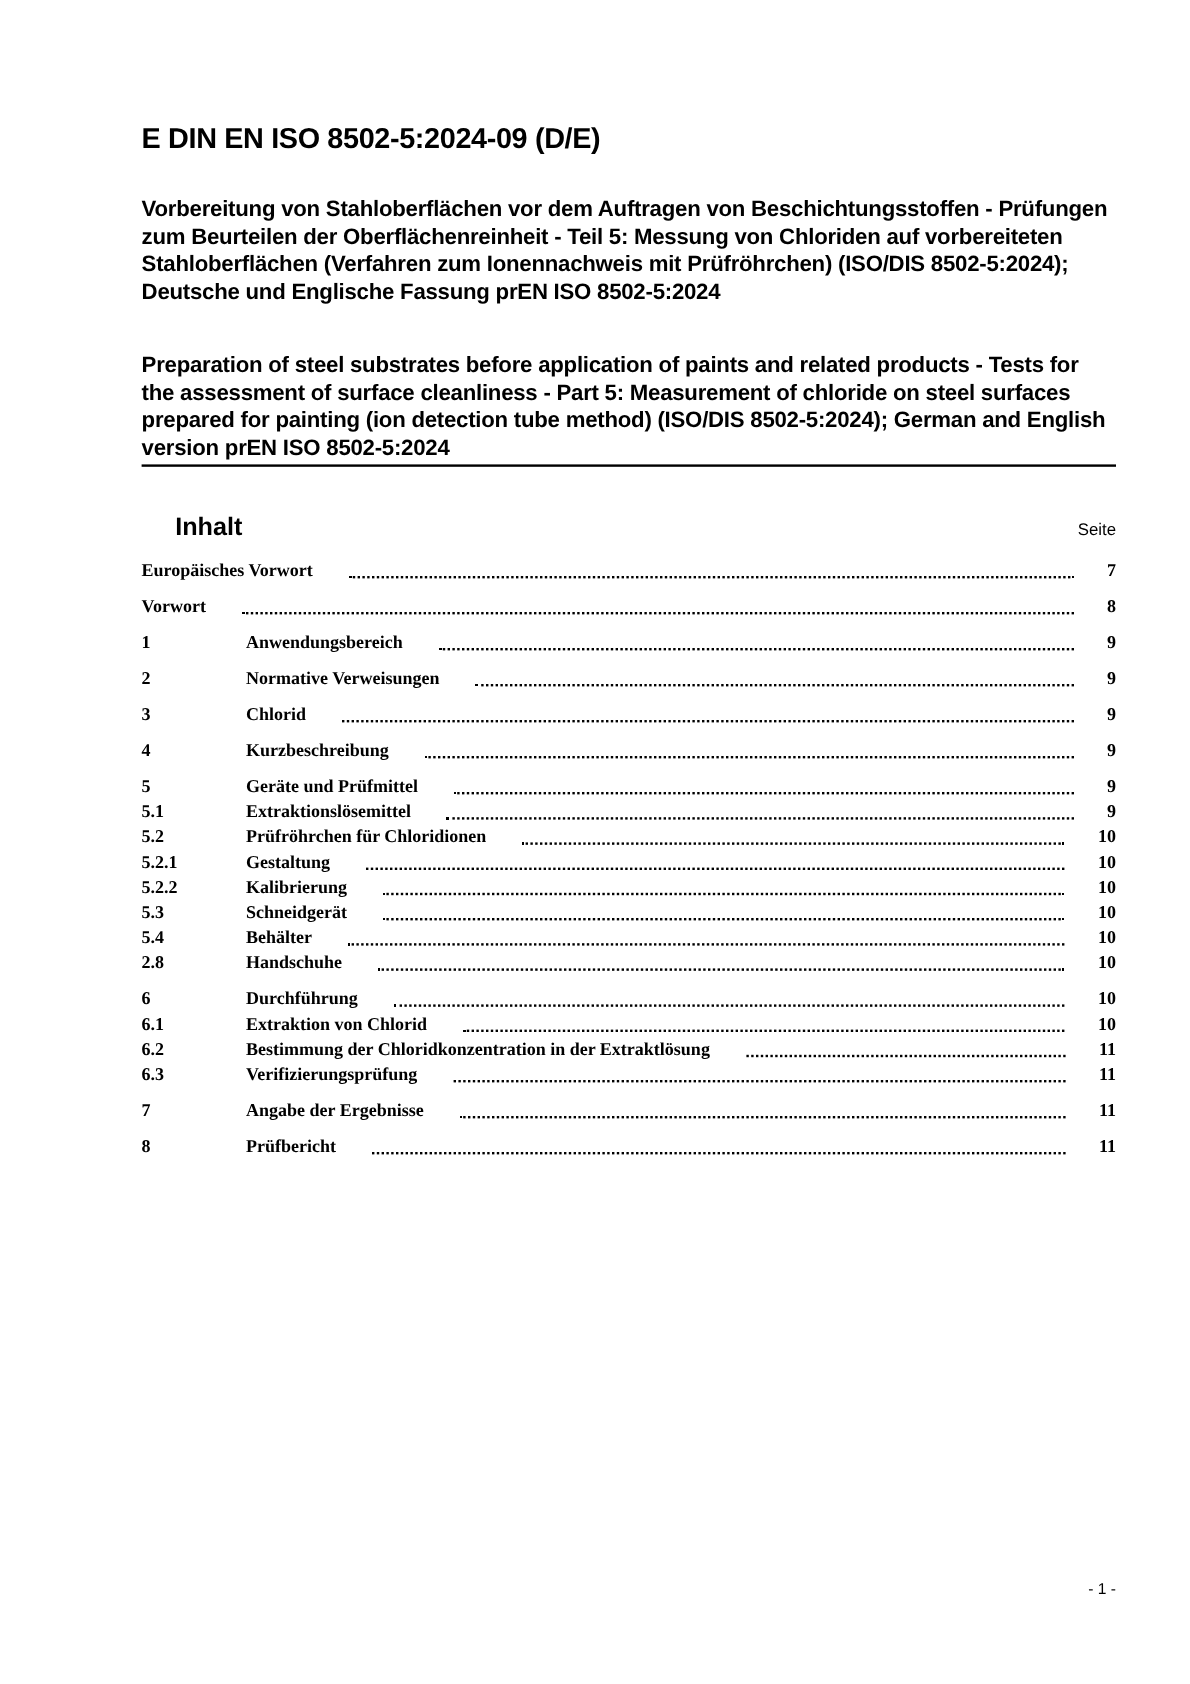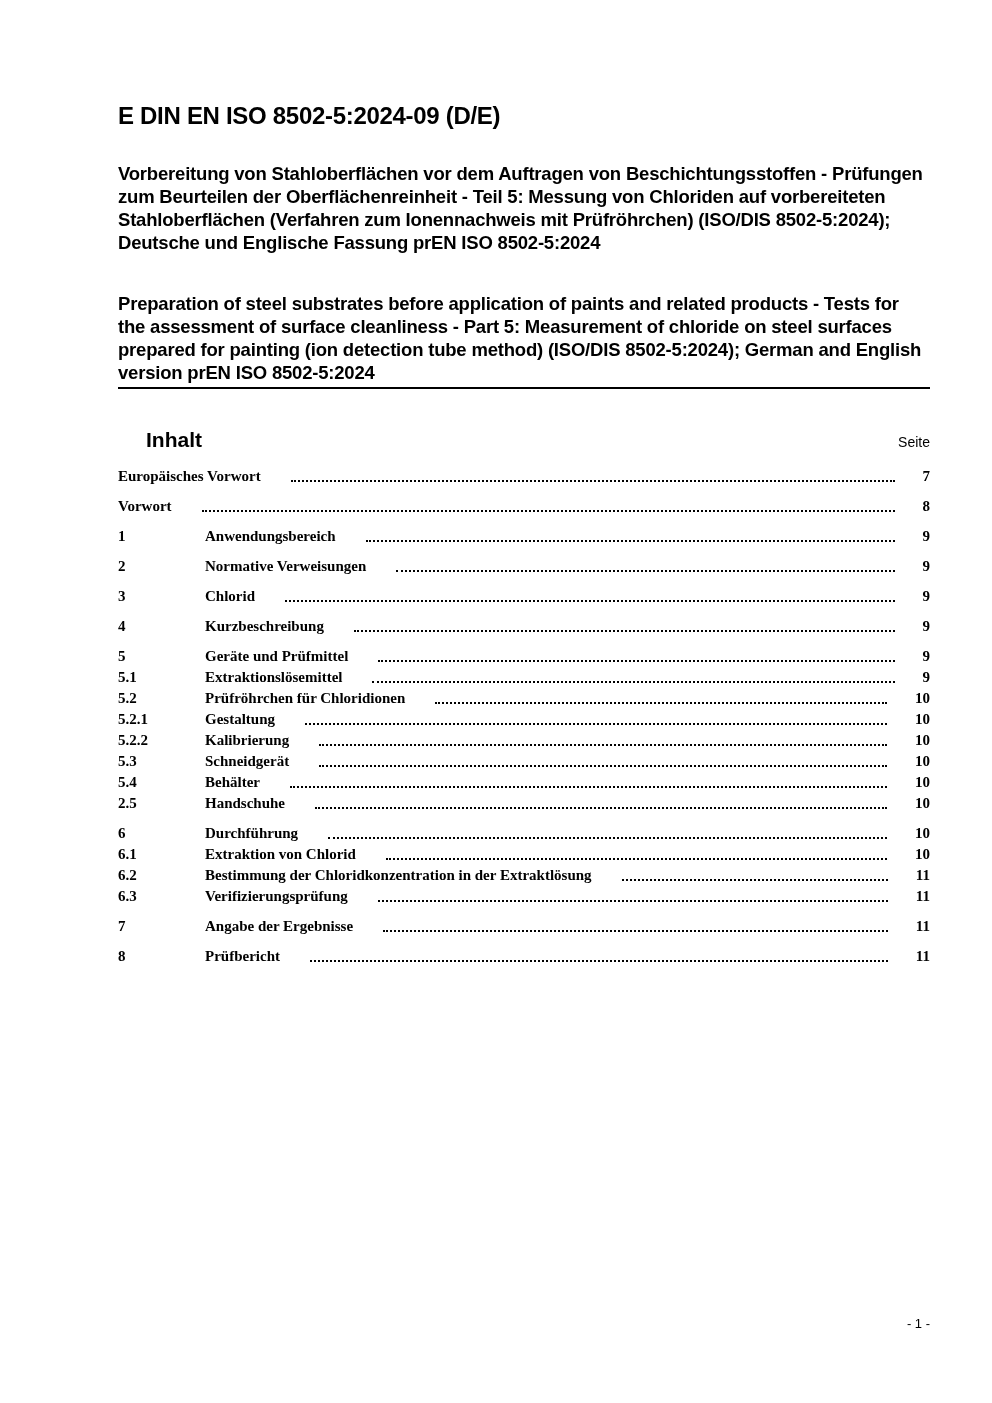--- a/index.html
+++ b/index.html
@@ -181,21 +181,21 @@
           <span class="toc-dots"></span>
           <span class="toc-page">10</span>
         </div>
         <div class="toc-row">
           <span class="toc-num">5.4</span>
           <span class="toc-title-text">Behälter</span>
           <span class="toc-dots"></span>
           <span class="toc-page">10</span>
         </div>
         <div class="toc-row">
-          <span class="toc-num">2.5</span>
+          <span class="toc-num">2.8</span>
           <span class="toc-title-text">Handschuhe</span>
           <span class="toc-dots"></span>
           <span class="toc-page">10</span>
         </div>
         <div class="toc-row major">
           <span class="toc-num">6</span>
           <span class="toc-title-text">Durchführung</span>
           <span class="toc-dots"></span>
           <span class="toc-page">10</span>
         </div>

